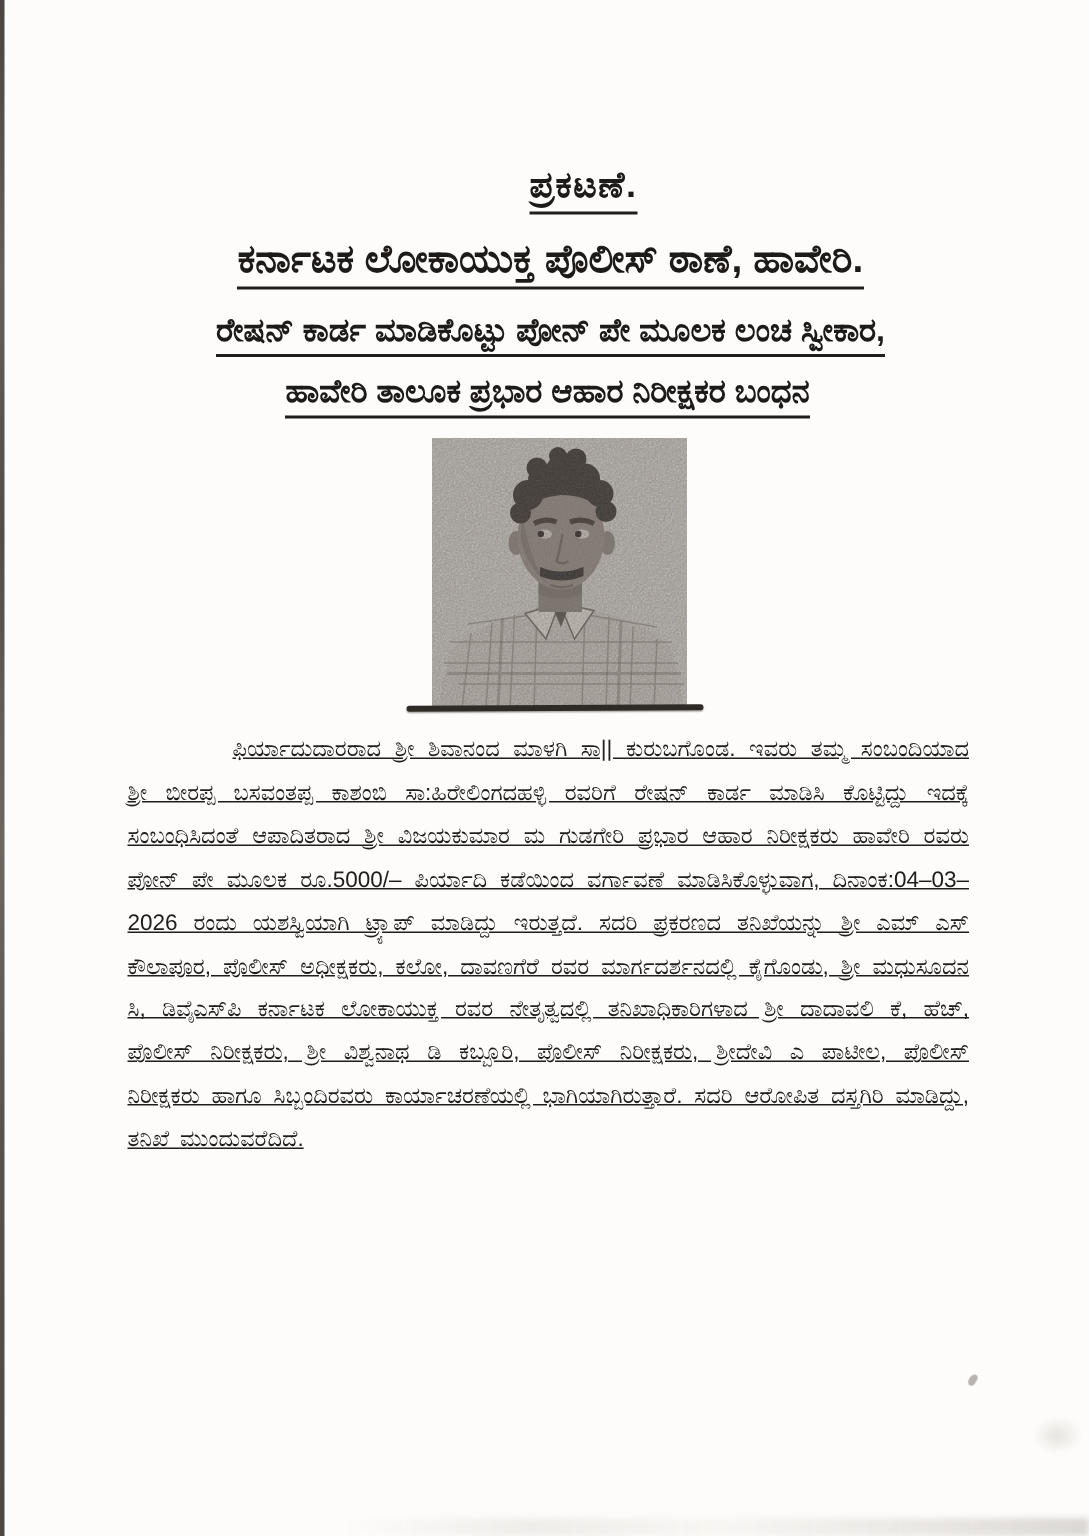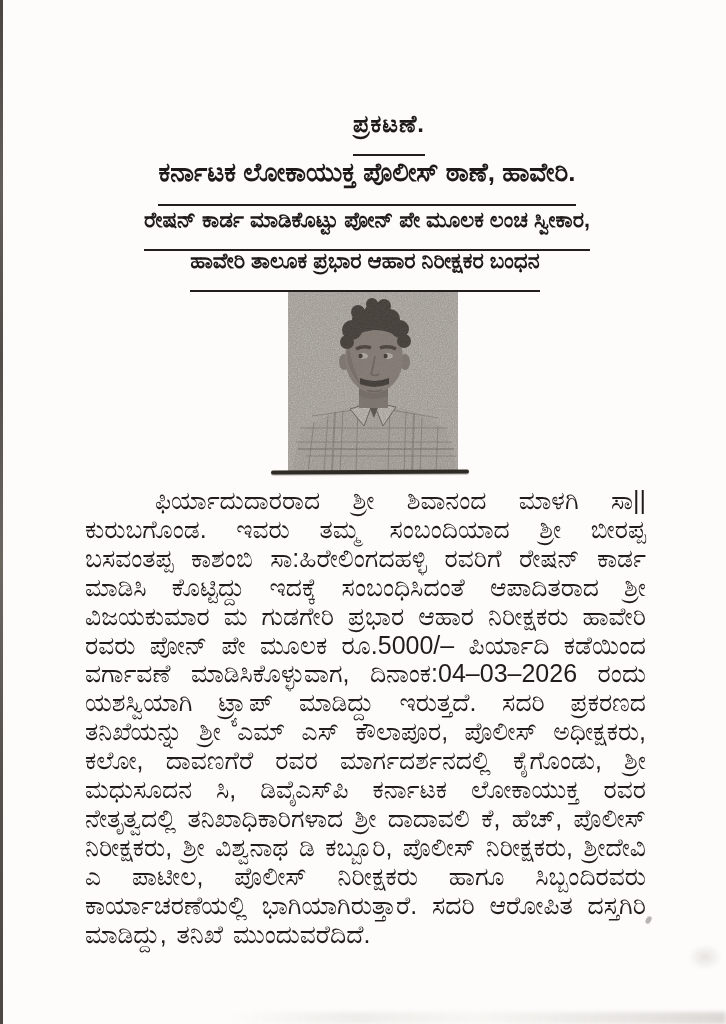--- a/index.html
+++ b/index.html
@@ -29,21 +29,21 @@
   }
   .centered-block {
     position: absolute;
     left: 0;
     width: 100%;
     text-align: center;
   }
   .underlined {
     display: inline-block;
     border-bottom: 2.5px solid #211e1b;
-    padding-bottom: 16px;
+    padding-bottom: 3px;
   }
   .doc-title {
     top: 110px;
     transform: translateX(26px);
     font-size: 24px;
     font-weight: bold;
     letter-spacing: 1px;
   }
   .station-title {
     top: 157px;
@@ -81,27 +81,28 @@
     background: #2e2a26;
     border-radius: 2px;
     transform: rotate(-0.3deg);
     box-shadow: 0 1px 1px rgba(60,54,48,0.4);
   }
   .body-text {
     position: absolute;
     left: 85px;
     top: 486px;
     width: 561px;
-    font-size: 25px;
+    font-size: 15px;
     line-height: 28.9px;
     text-align: justify;
     text-indent: 70px;
     word-spacing: 3px;
     color: #211d1a;
     margin: 0;
+    text-decoration: underline;
   }
   
   .bottom-smudge {
     position: absolute;
     left: 230px;
     top: 1012px;
     width: 496px;
     height: 12px;
     background: linear-gradient(90deg,
       rgba(120,110,100,0) 0%,

